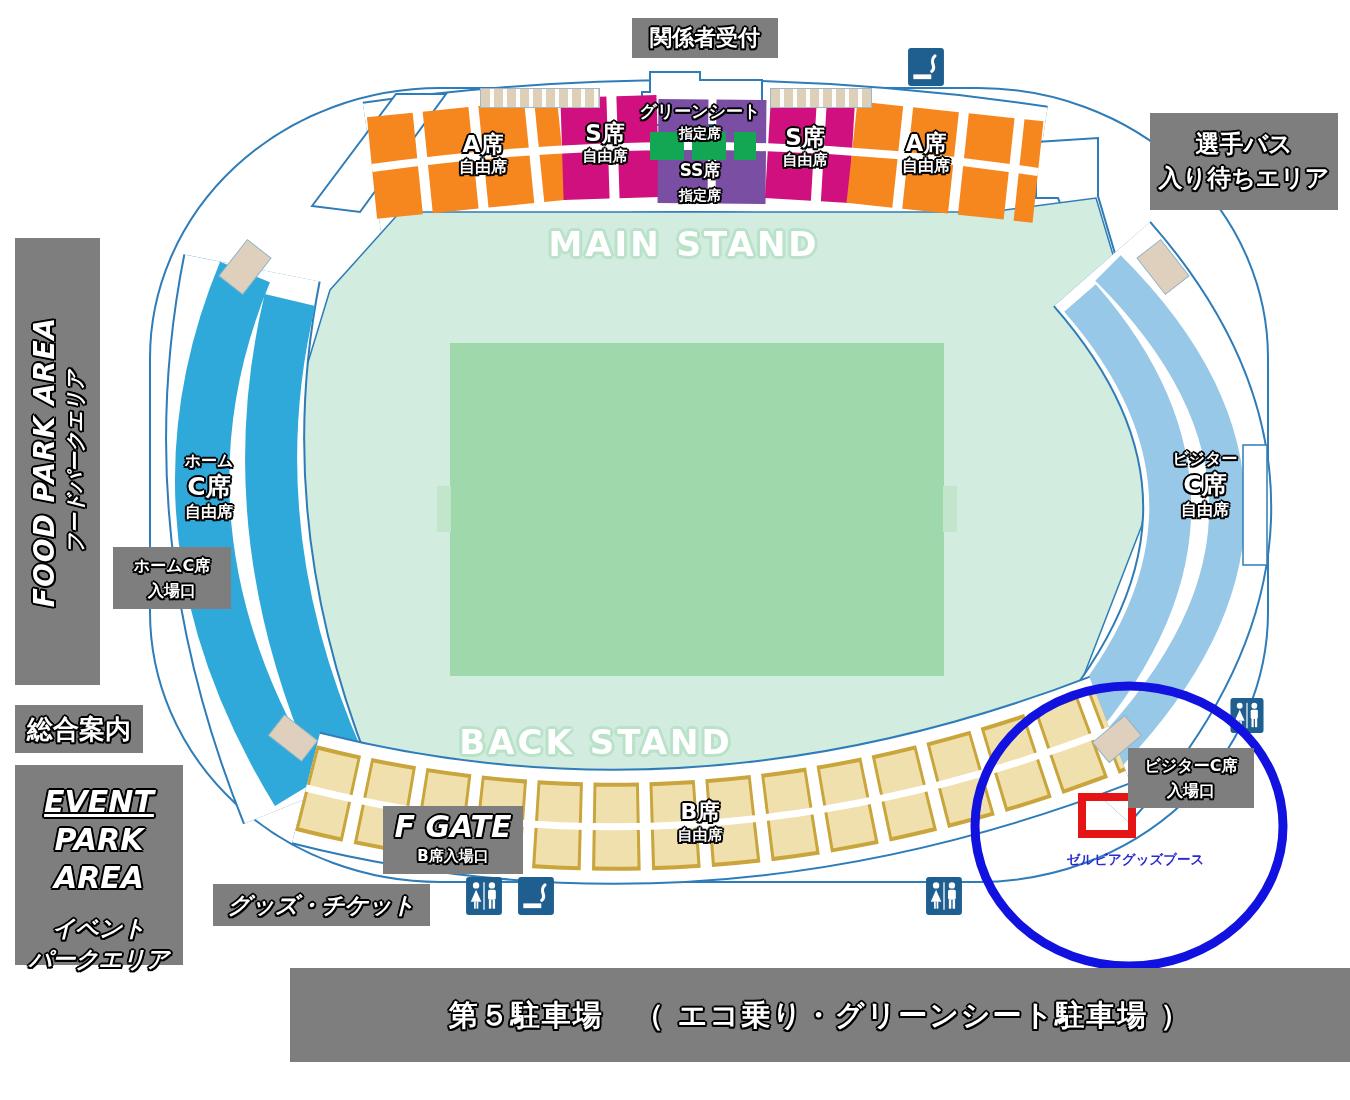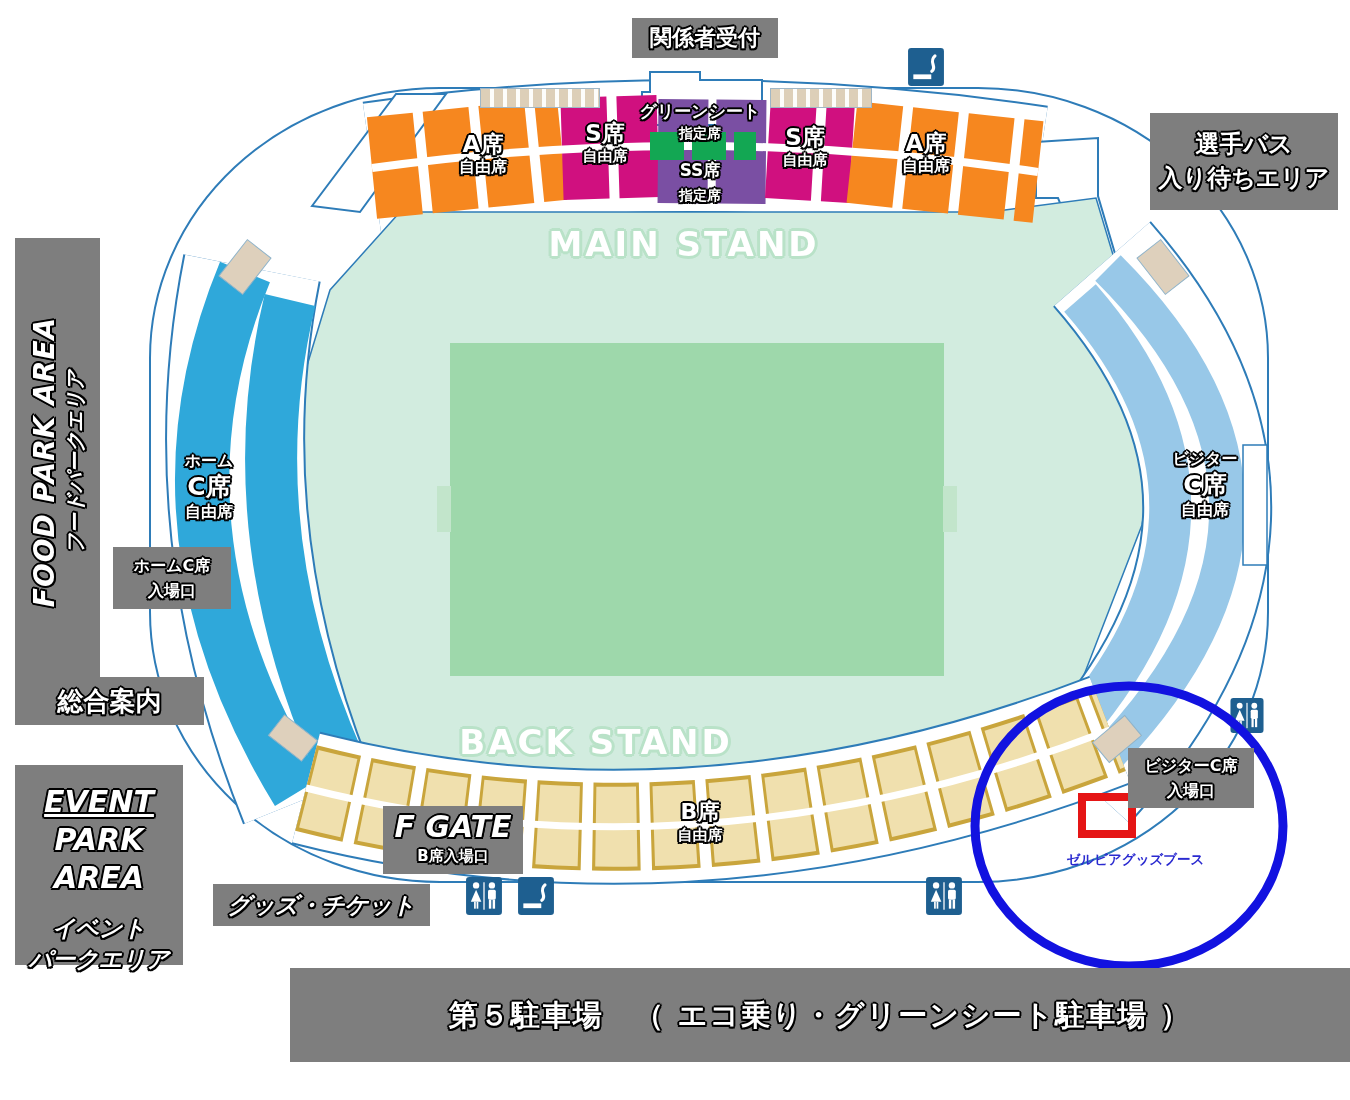--- a/index.html
+++ b/index.html
@@ -129,21 +129,21 @@
     <div class="olb" style="line-height:34px;">入り待ちエリア</div>
   </div>
 
   <div class="gbox" style="left:15px;top:238px;width:85px;height:447px;">
     <div class="abs it" style="left:50%;top:50%;width:447px;transform:translate(-50%,-50%) rotate(-90deg);text-align:center;">
       <div class="olb" style="font-size:28px;line-height:34px;letter-spacing:1px;">FOOD PARK AREA</div>
       <div class="olb" style="font-size:20px;line-height:26px;">フードパークエリア</div>
     </div>
   </div>
 
-  <div class="gbox" style="left:15px;top:677px;width:189px;height:48px;font-size:26px;line-height:48px;">
+  <div class="gbox" style="left:15px;top:705px;width:128px;height:48px;font-size:26px;line-height:48px;">
     <span class="olb">総合案内</span>
   </div>
 
   <div class="gbox it" style="left:15px;top:765px;width:168px;height:200px;">
     <div class="olb" style="margin-top:18px;font-size:30px;line-height:38px;text-decoration:underline;">EVENT</div>
     <div class="olb" style="font-size:30px;line-height:38px;">PARK AREA</div>
     <div class="olb" style="margin-top:16px;font-size:23px;line-height:31px;">イベント</div>
     <div class="olb" style="font-size:23px;line-height:31px;">パークエリア</div>
   </div>
 

